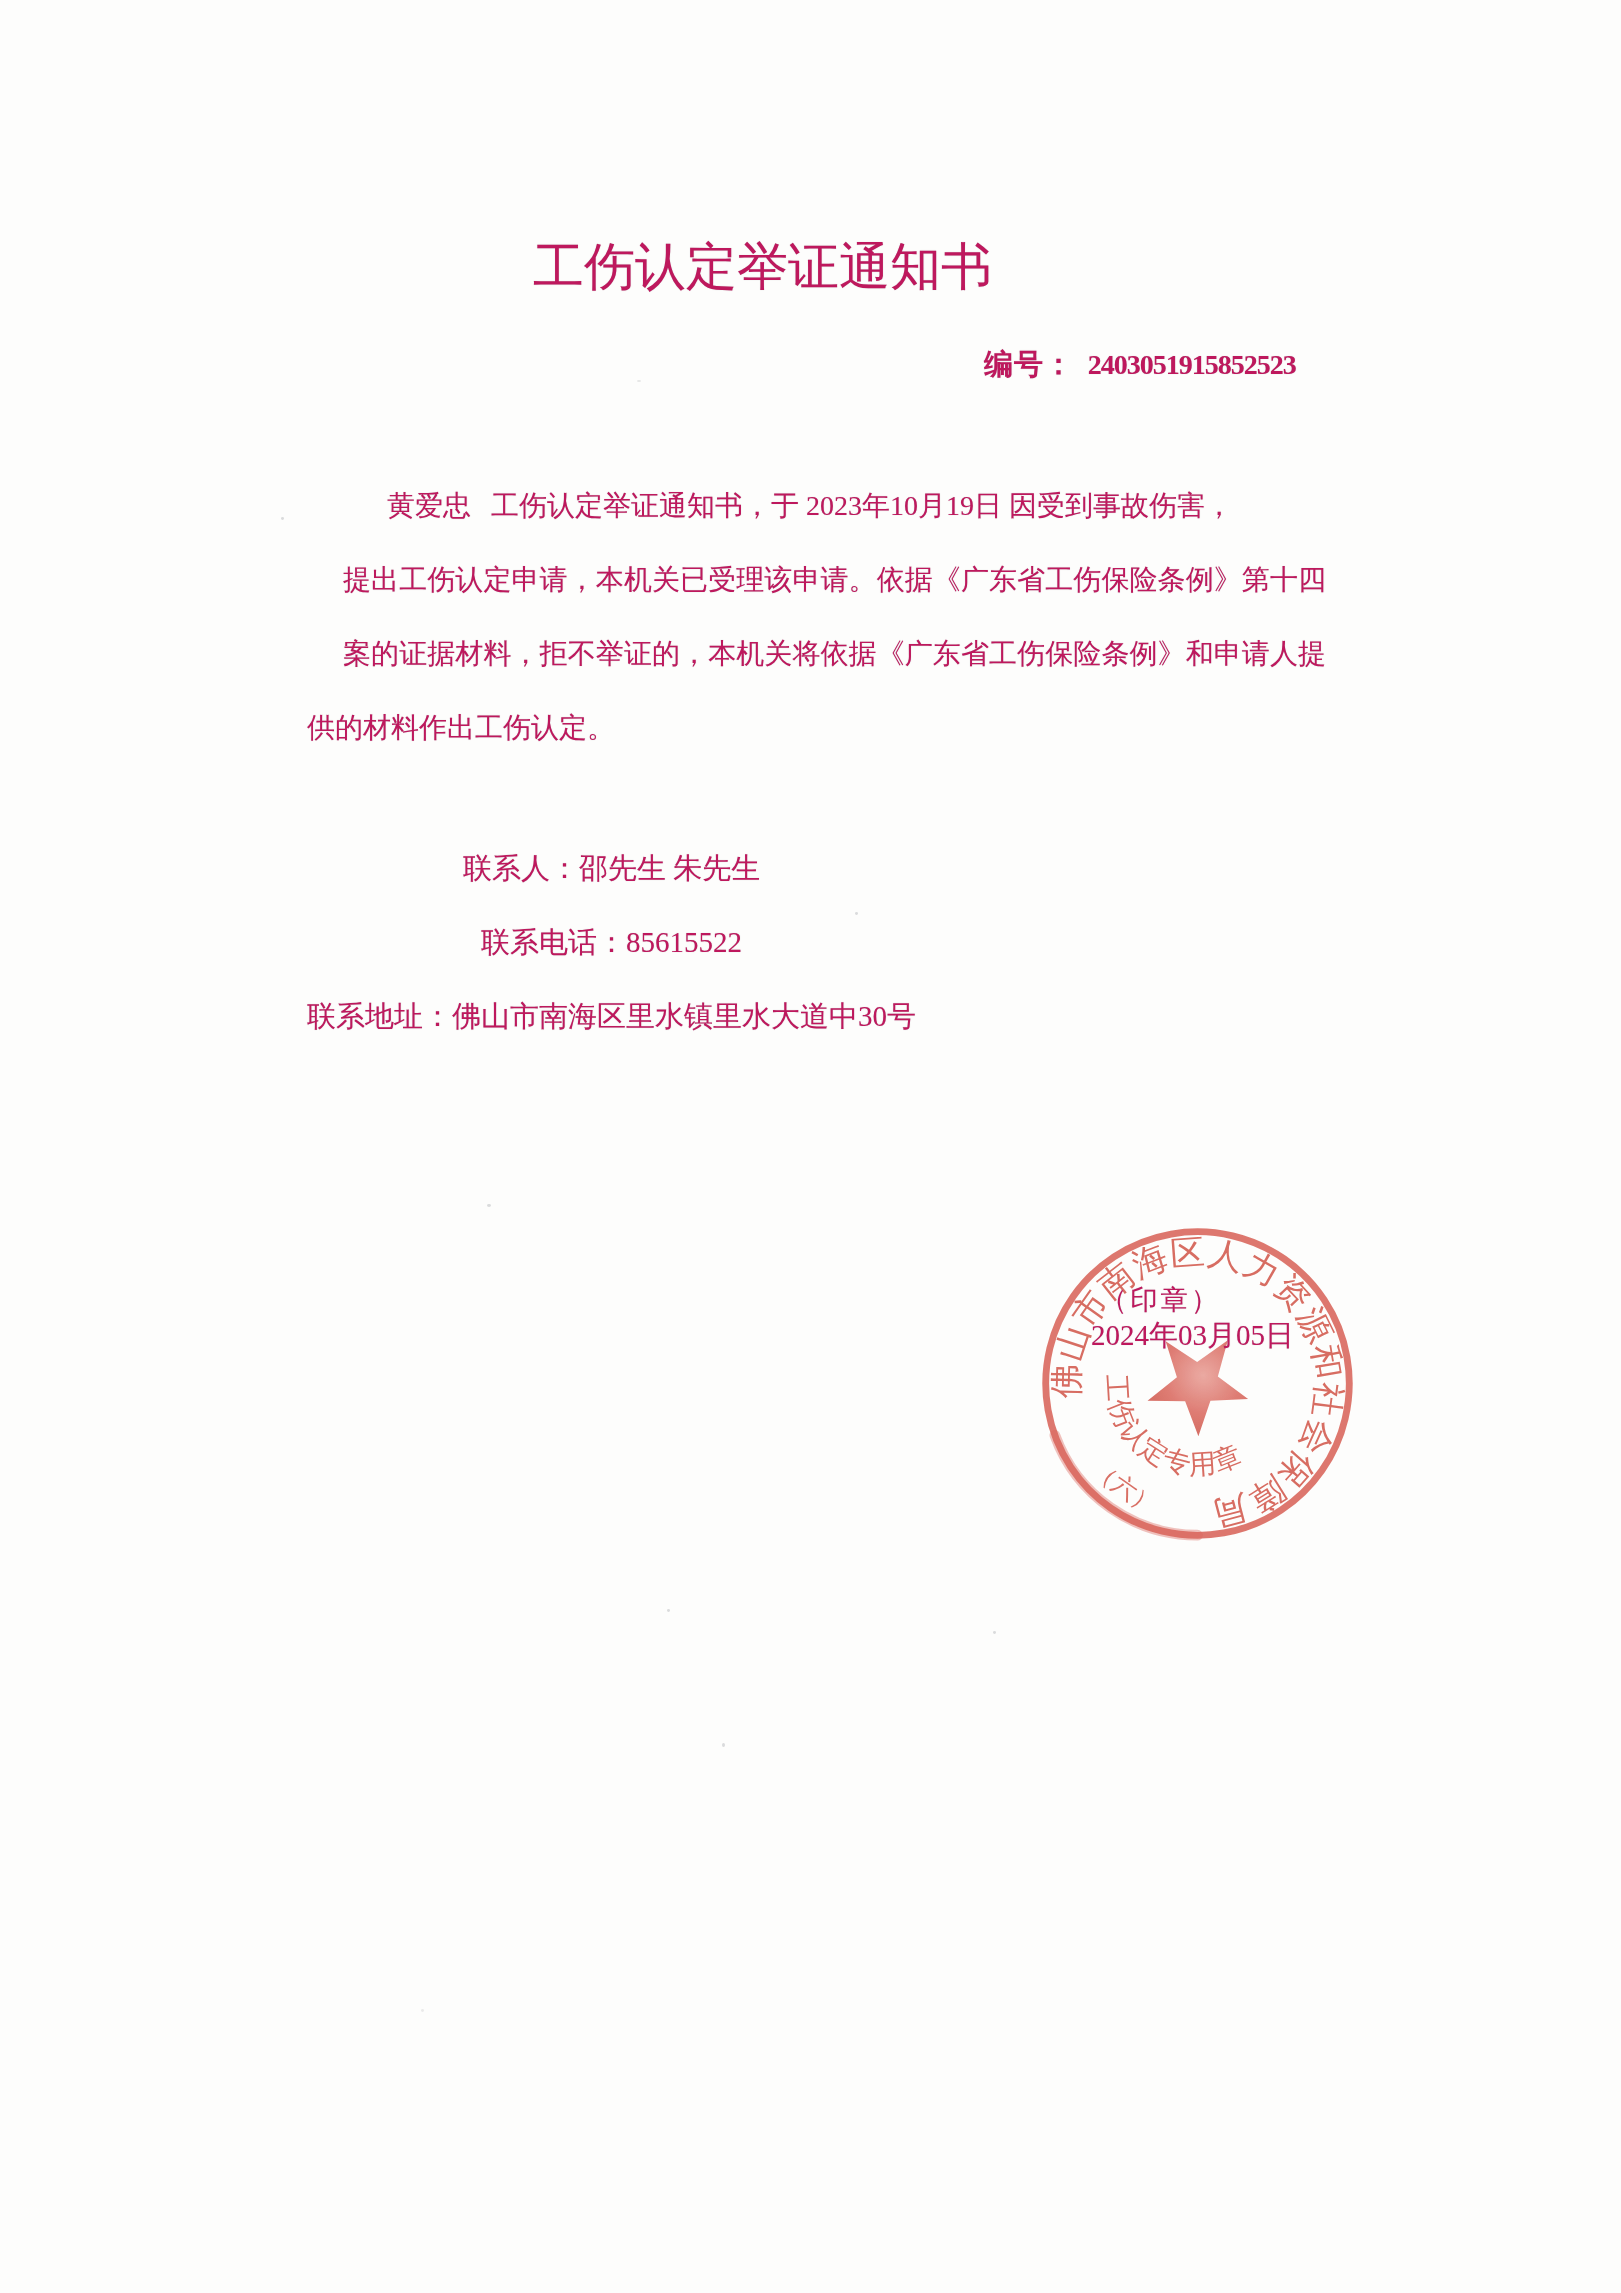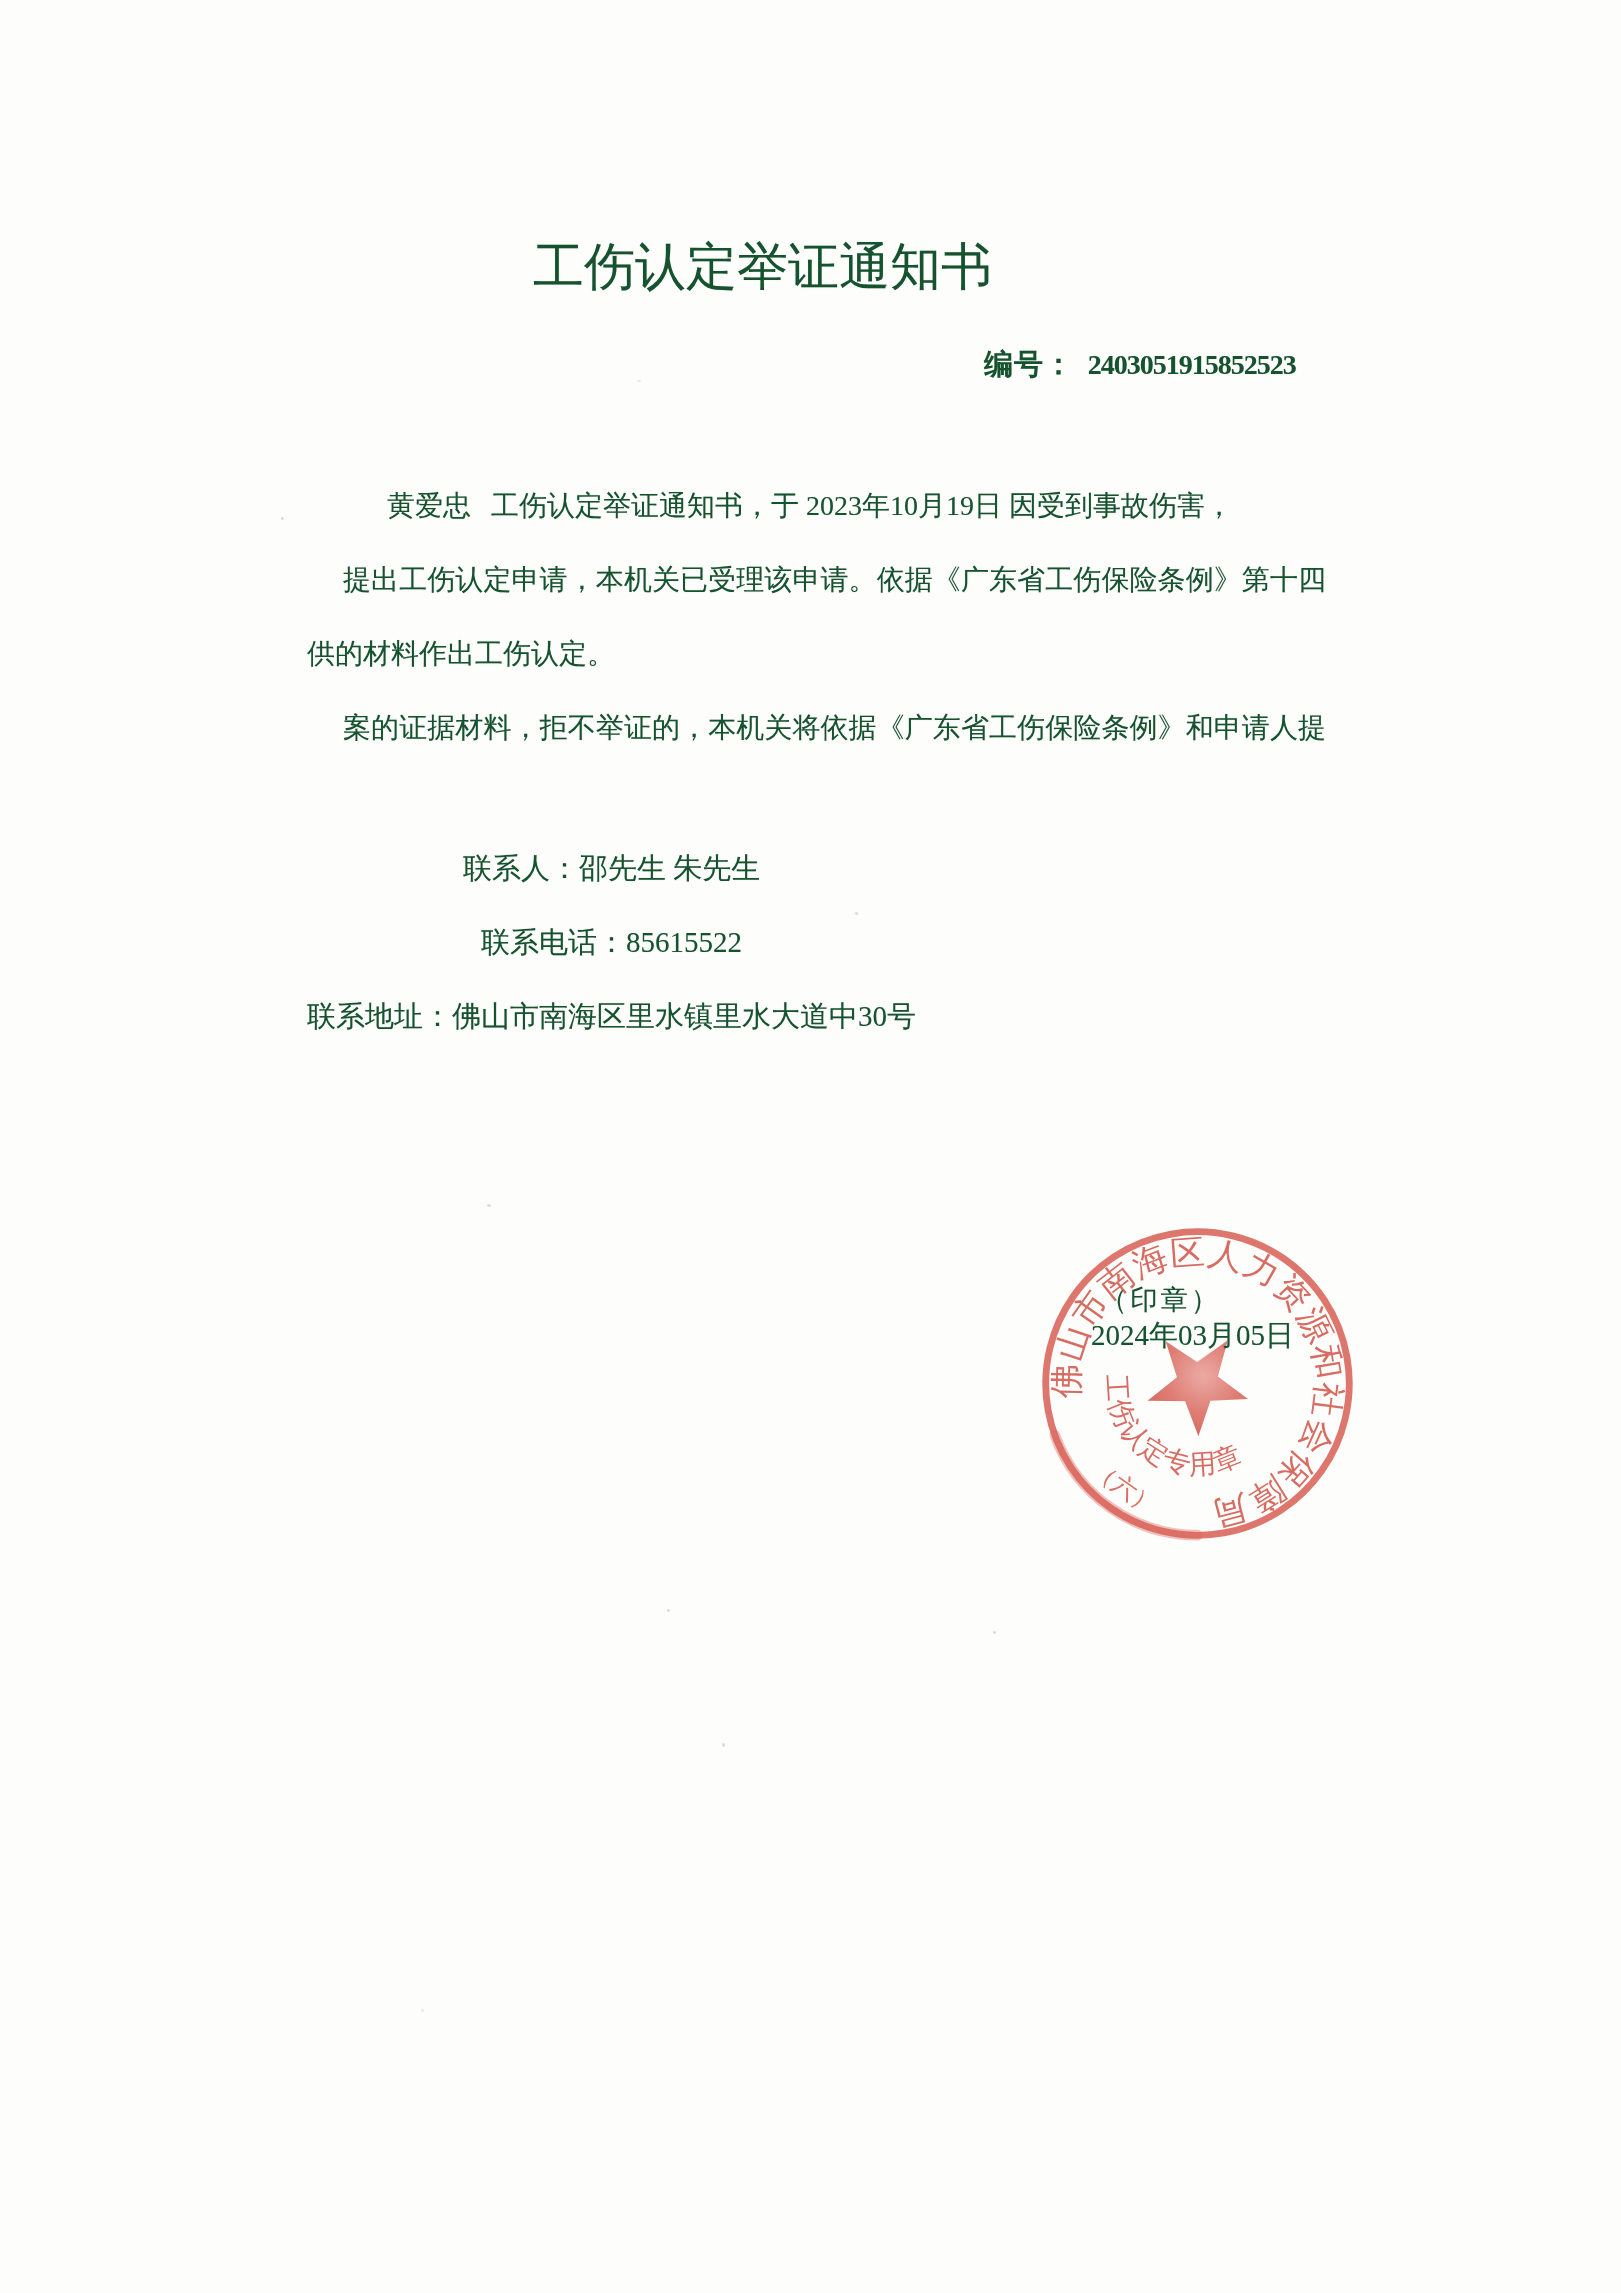--- a/index.html
+++ b/index.html
@@ -6,21 +6,21 @@
   body{
     width:1621px;height:2294px;
     background:#fbfbfa;
     font-family:"Liberation Serif","DejaVu Serif",serif;
     position:relative;overflow:hidden;
   }
   .page{
     position:absolute;inset:0;background:#fdfdfc;
     color:#434a50;
   }
-  .ink{color:#14532d;text-shadow:0 0 1px rgba(67,74,80,.30);}
+  .ink{color:#be185d;text-shadow:0 0 1px rgba(67,74,80,.30);}
   .title{
     position:absolute;left:533px;top:233px;
     font-size:51px;font-weight:400;letter-spacing:0px;
     margin:0;white-space:nowrap;
   }
   .doc-number{
     position:absolute;left:984px;top:345px;
     font-size:29px;white-space:nowrap;letter-spacing:1px;font-weight:bold;
   }
   .doc-number .num{font-size:28px;letter-spacing:-1px;margin-left:13.7px;}
@@ -75,22 +75,22 @@
   <div class="doc-number ink">
     <span>编号：</span><span class="num">2403051915852523</span>
   </div>
 
 
   <div class="body-para ink">
     <div class="line">
       <span class="claimant">黄爱忠</span><span>工伤认定举证通知书，于 2023年10月19日 因受到事故伤害，</span>
     </div>
     <div class="line just">提出工伤认定申请，本机关已受理该申请。依据《广东省工伤保险条例》第十四</div>
+    <div class="line just">案的证据材料，拒不举证的，本机关将依据《广东省工伤保险条例》和申请人提</div>
     <div class="line">供的材料作出工伤认定。</div>
-    <div class="line just">案的证据材料，拒不举证的，本机关将依据《广东省工伤保险条例》和申请人提</div>
   </div>
 
   <div class="contacts ink">
     <div class="contact-row">
       <span>联系人：</span><span>邵先生 朱先生</span>
     </div>
     <div class="contact-row">
       <span>联系电话：</span><span>85615522</span>
     </div>
     <div class="contact-row">

